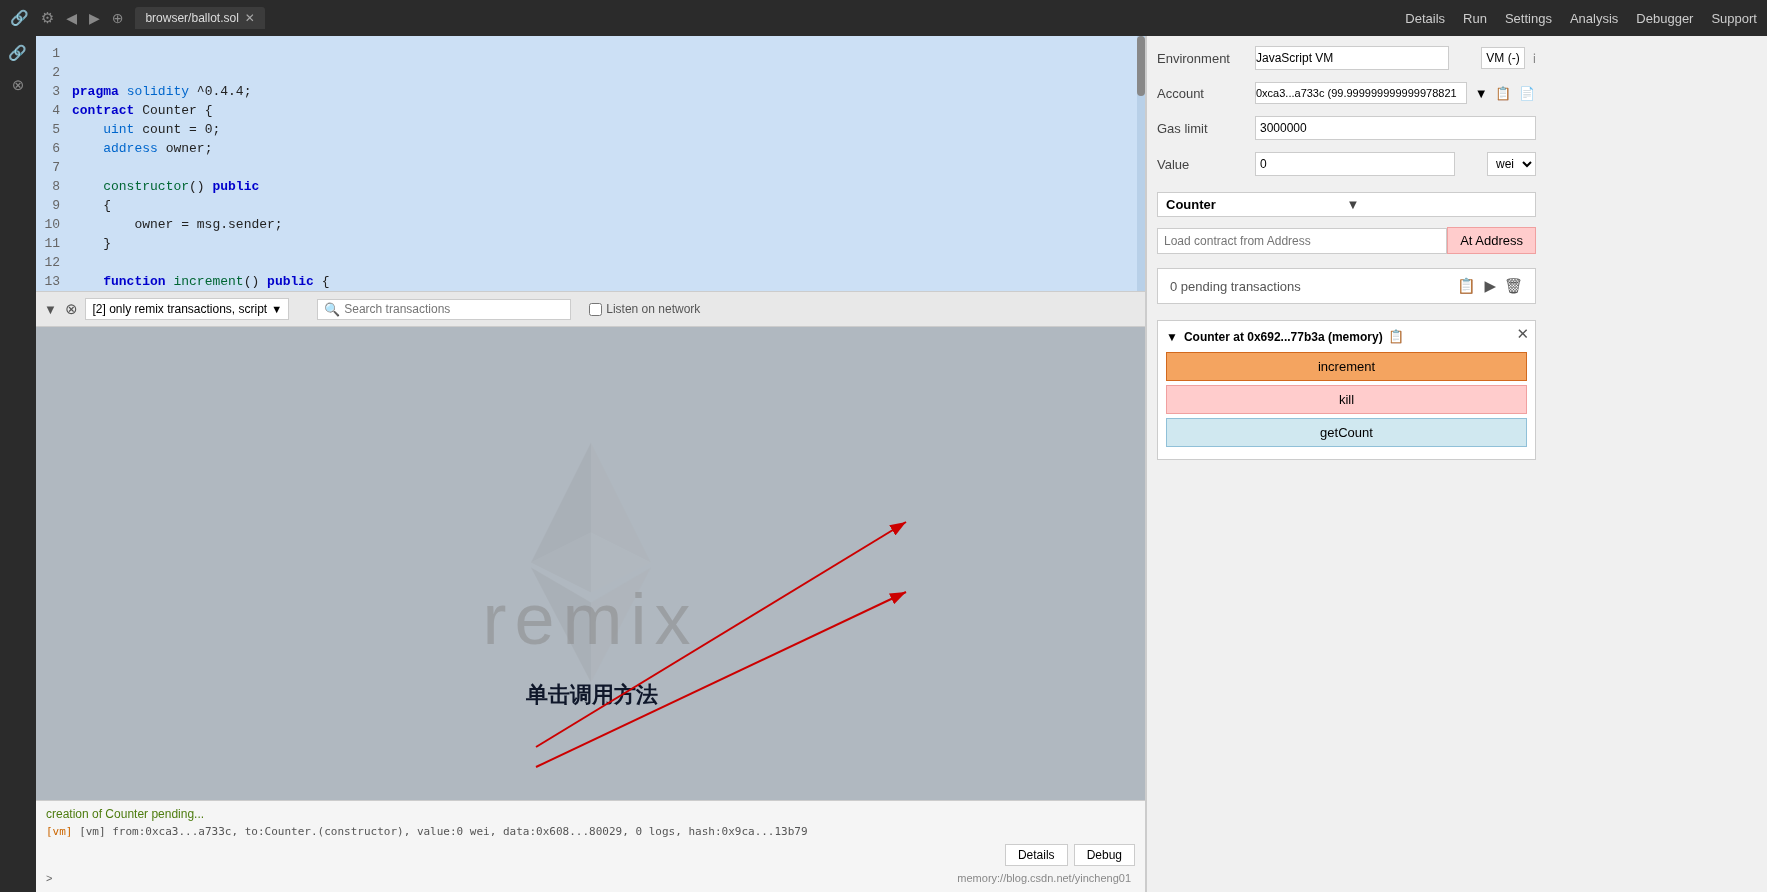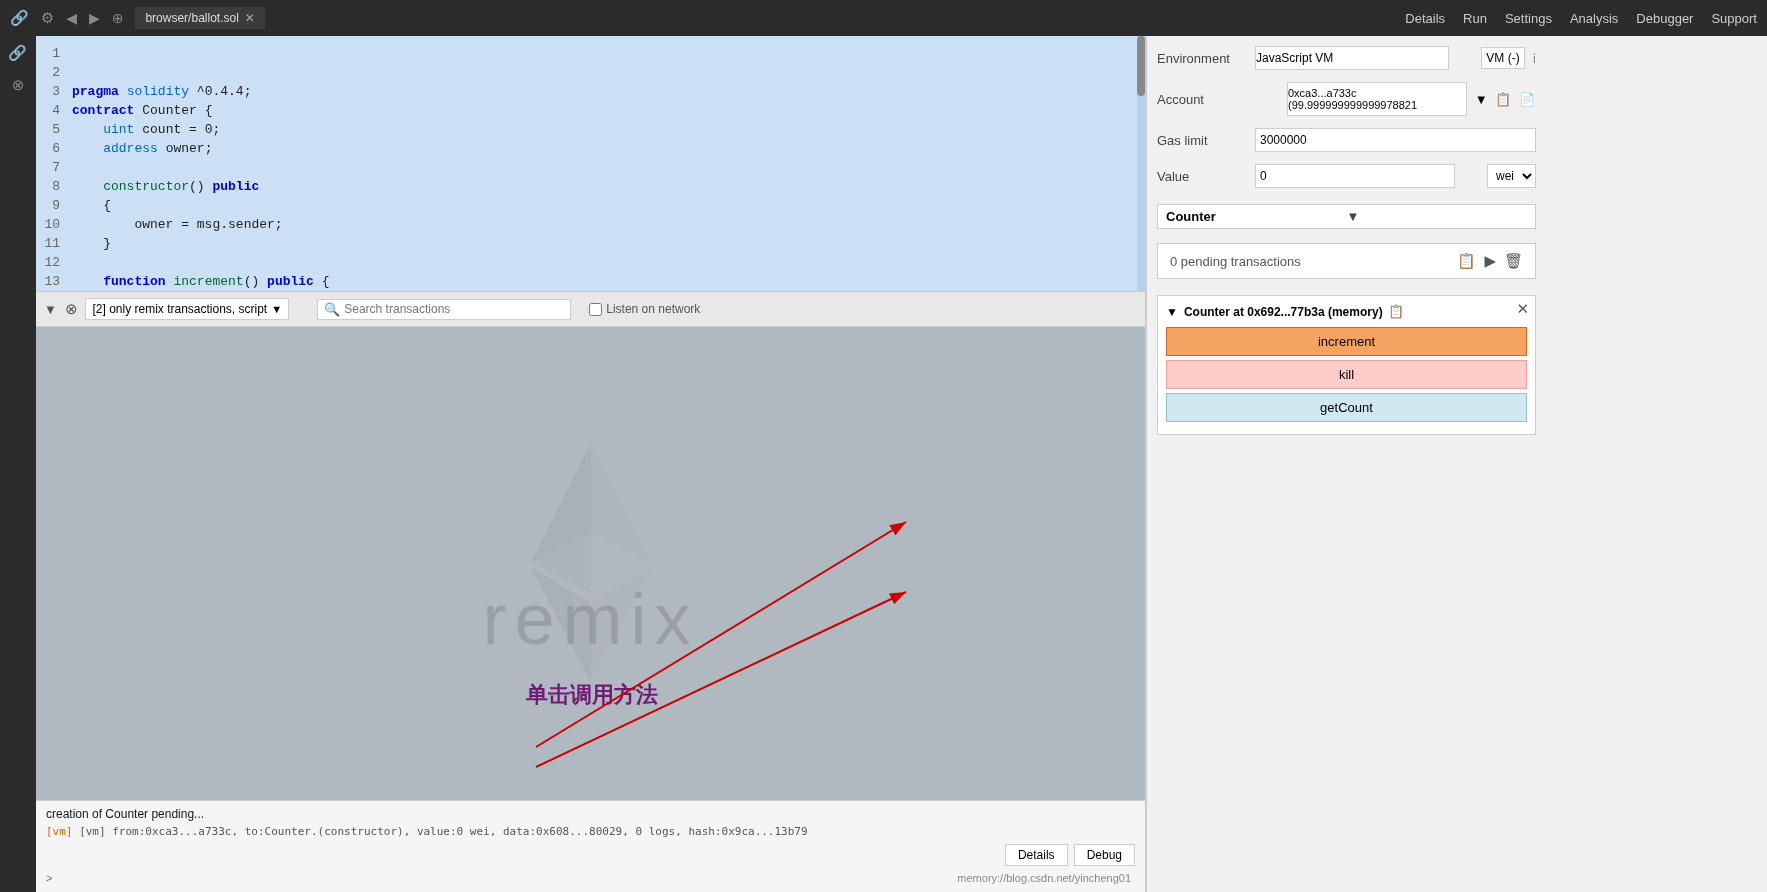--- a/index.html
+++ b/index.html
@@ -76,21 +76,21 @@
 
     
     #remix-text {
       position: absolute; bottom: 140px; left: 50%; transform: translateX(-50%);
       font-size: 72px; color: #888; opacity: 0.5; letter-spacing: 8px; pointer-events: none;
     }
 
     
     #annotation-text {
       position: absolute; bottom: 90px; left: 490px;
-      font-size: 22px; color: #701a75; font-weight: bold;
+      font-size: 22px; color: #0f172a; font-weight: bold;
     }
 
     
     #tx-toolbar {
       display: flex; align-items: center; background: #e8e8e8;
       border-top: 1px solid #ccc; border-bottom: 1px solid #ccc;
       padding: 4px 8px; gap: 8px; height: 36px;
     }
     #tx-toolbar .search-box {
       display: flex; align-items: center; border: 1px solid #ccc;
@@ -102,21 +102,21 @@
     #tx-toolbar .listen-label {
       display: flex; align-items: center; gap: 4px; margin-left: 10px;
       font-size: 12px; color: #555;
     }
 
     
     #console {
       background: #f5f5f5; border-top: 1px solid #ccc;
       padding: 6px 10px; font-size: 12px; min-height: 80px;
     }
-    #console .pending-msg { color: #0f172a; margin-bottom: 4px; }
+    #console .pending-msg { color: #4d7c0f; margin-bottom: 4px; }
     #console .vm-msg { color: #555; font-family: monospace; font-size: 11px; }
     #console .console-actions {
       display: flex; gap: 6px; margin-top: 6px; justify-content: flex-end;
     }
     #console .console-actions button {
       padding: 3px 12px; font-size: 12px; cursor: pointer;
       border: 1px solid #ccc; background: #fff;
     }
     #console .console-footer {
       font-size: 11px; color: #888; text-align: right; padding: 2px 4px;
@@ -349,21 +349,21 @@
 
     <div class="field-row">
       <span class="field-label">Environment</span>
       <span class="field-value">JavaScript VM</span>
       <span class="field-select">VM (-)</span>
       <span class="info-icon">ℹ</span>
     </div>
 
     <div class="field-row">
       <span class="field-label">Account</span>
-      <span class="field-value" style="font-size:11px;margin-left:32px;">0xca3...a733c (99.999999999999978821</span>
+      <span class="field-value" style="font-size:11px;">0xca3...a733c (99.999999999999978821</span>
       <span style="cursor:pointer;">▼</span>
       <span class="copy-icon">📋</span>
       <span class="copy-icon">📄</span>
     </div>
 
     <div class="field-row">
       <span class="field-label">Gas limit</span>
       <input class="field-value" type="text" style="border: 1px solid rgb(204, 204, 204); padding: 4px;" value="3000000">
     </div>
 
@@ -374,20 +374,24 @@
         <option>wei</option>
       </select>
     </div>
 
     <div class="contract-selector">
       <span style="font-weight:bold;font-size:13px;">Counter</span>
       <span class="arrow">▼</span>
     </div>
 
 
+    <div class="address-row">
+      <input class="address-input" type="text" placeholder="Load contract from Address" style="">
+      <button class="btn-at-address">At Address</button>
+    </div>
 
     <div class="pending-box">
       <span class="pending-text">0 pending transactions</span>
       <div class="pending-actions">
         <span>📋</span>
         <span>▶</span>
         <span>🗑</span>
       </div>
     </div>
 

